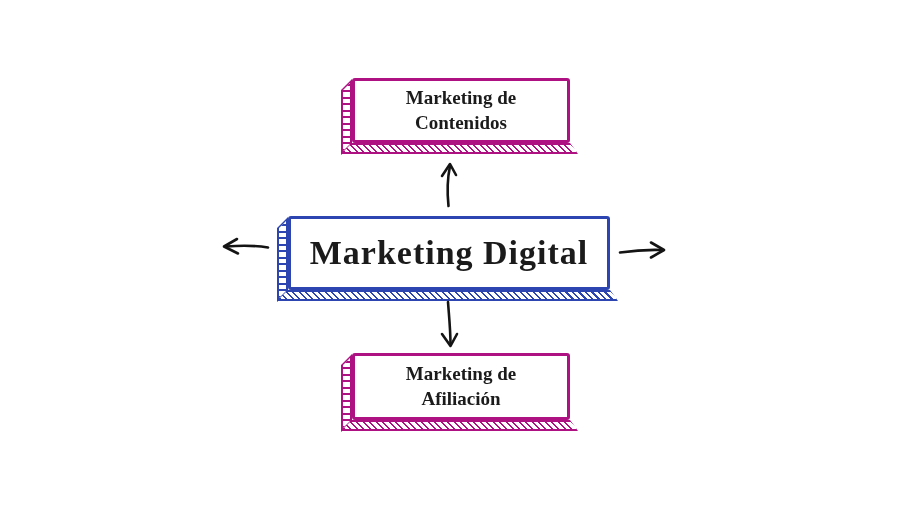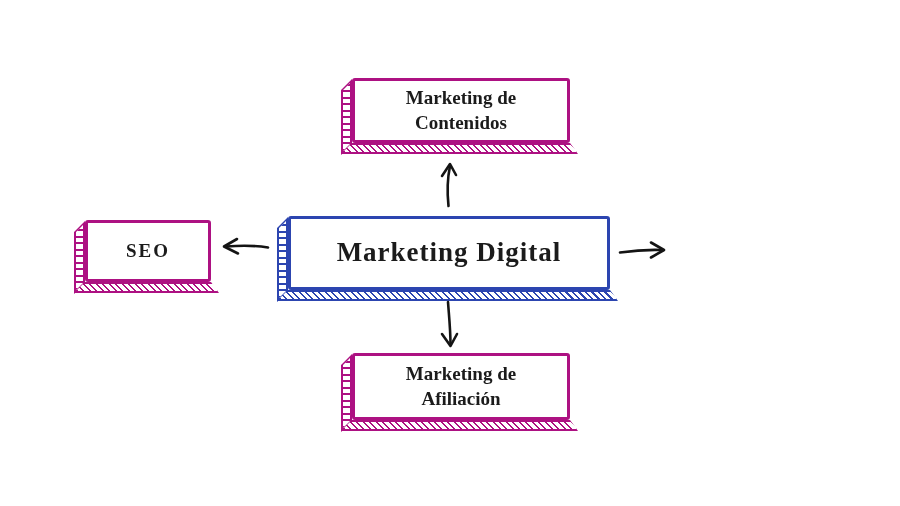--- a/index.html
+++ b/index.html
@@ -50,21 +50,21 @@
     background:repeating-linear-gradient(45deg, var(--c) 0 1.6px, #fff 1.6px 4.6px);
     border:2px solid var(--c);
     clip-path:polygon(11px 0, calc(100% - 8px) 0, 100% 100%, 0 100%);
     z-index:1;
   }
   .node.blue{--c:var(--center-border);}
   .node.pink{--c:var(--node-border);}
 
   
   .node-center{left:288px; top:216px; width:322px; height:74px;}
-  .node-center .panel{font-size:27px; letter-spacing:1px;}
+  .node-center .panel{font-size:34px; letter-spacing:1px;}
   .node-top{left:352px; top:78px; width:218px; height:65px;}
   .node-left{left:85px; top:220px; width:126px; height:62px;}
   .node-left .panel{letter-spacing:2px;}
   .node-right{left:683px; top:218px; width:126px; height:67px;}
   .node-bottom{left:352px; top:353px; width:218px; height:67px;}
   .node-top .panel,.node-left .panel,.node-right .panel,.node-bottom .panel{font-size:19px;}
 
   
   .arrow{position:absolute; z-index:3;}
   .arrow path{
@@ -87,25 +87,20 @@
     <div class="panel">Marketing Digital</div>
   </div>
 
   <div class="node pink node-top">
     <div class="face-left"></div>
     <div class="face-bottom"></div>
     <div class="panel">Marketing de
 Contenidos</div>
   </div>
 
-  <div class="node pink node-left">
-    <div class="face-left"></div>
-    <div class="face-bottom"></div>
-    <div class="panel">SEO</div>
-  </div>
 
 
   <div class="node pink node-bottom">
     <div class="face-left"></div>
     <div class="face-bottom"></div>
     <div class="panel">Marketing de
 Afiliación</div>
   </div>
 
   <svg class="arrow arrow-up" width="44" height="52" viewBox="0 0 44 52">

